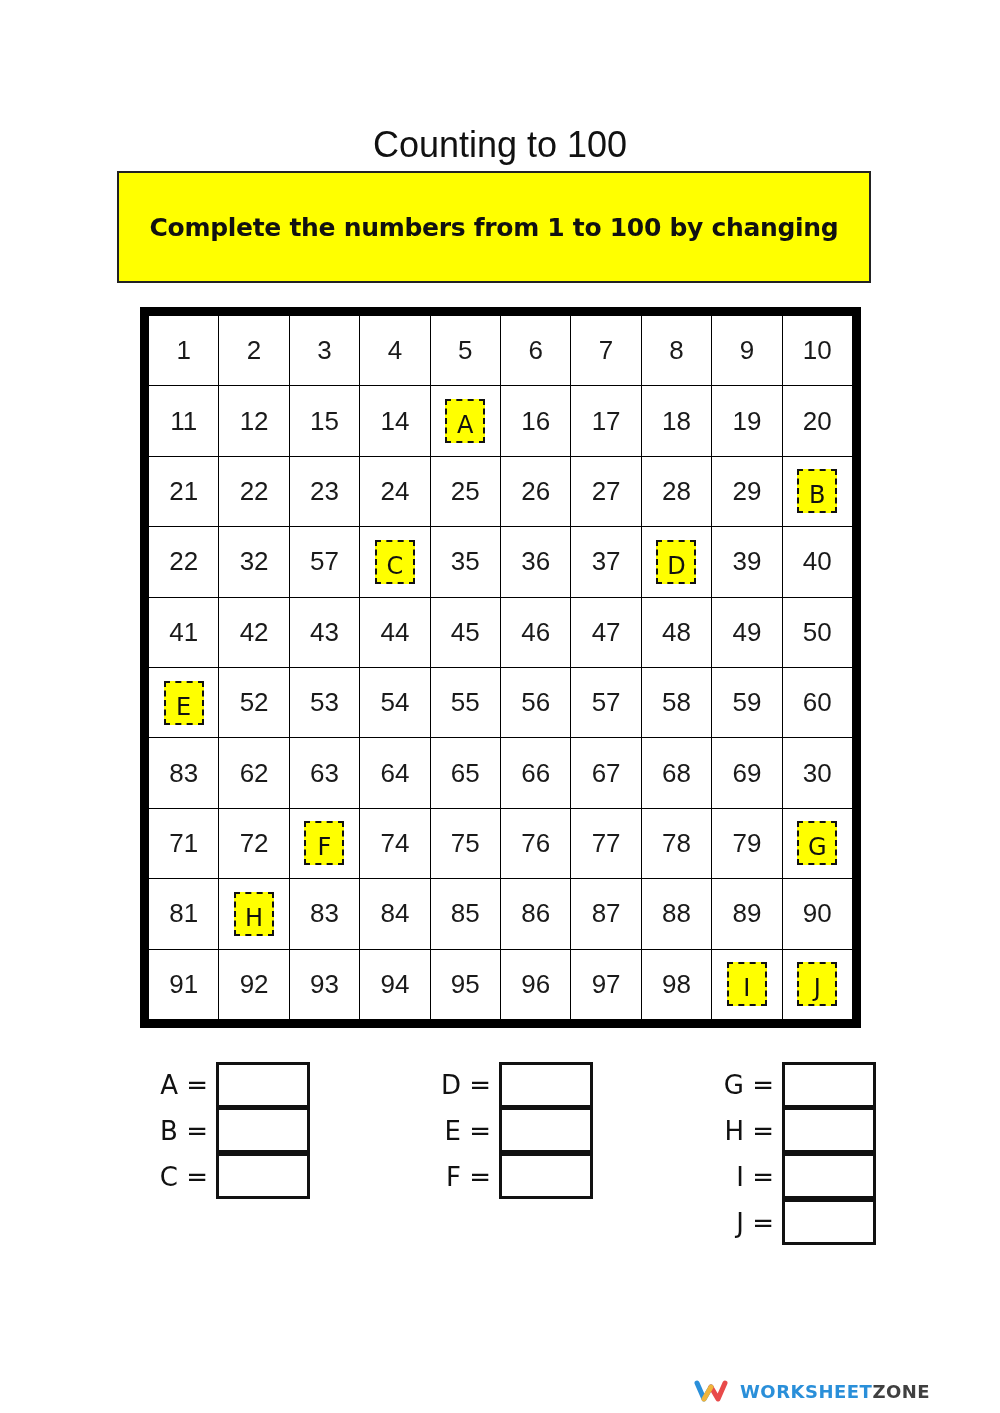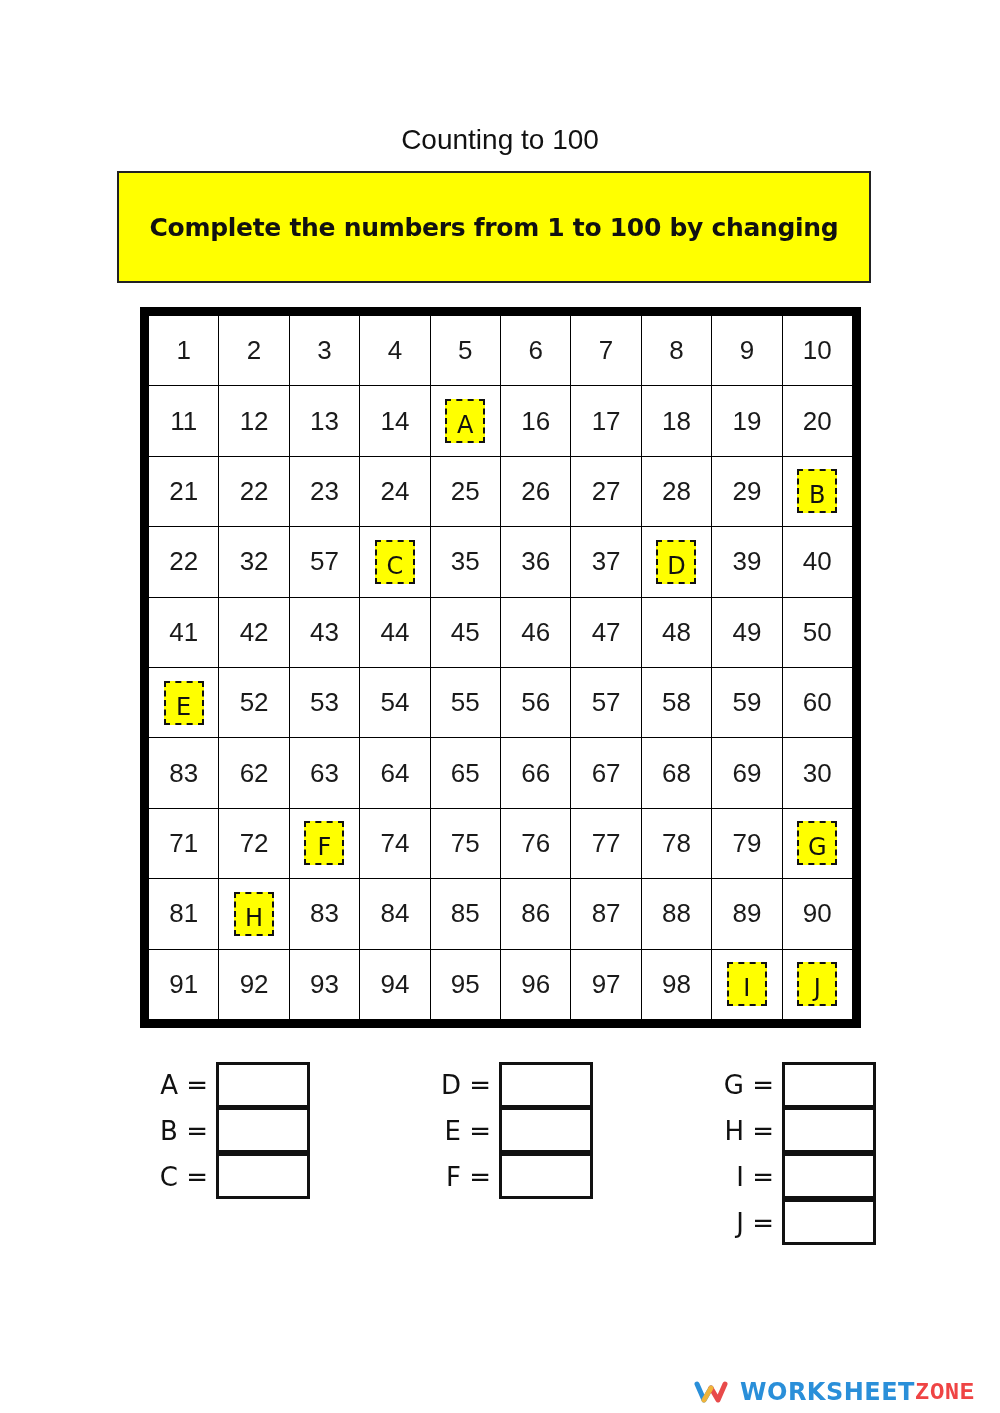--- a/index.html
+++ b/index.html
@@ -1,31 +1,31 @@
 <!DOCTYPE html>
 <html><head>
 <meta charset="utf-8">
 <style>
   html, body { margin:0; padding:0; background:#ffffff; }
   body { width:1000px; height:1413px; position:relative; overflow:hidden; font-family:"DejaVu Sans", sans-serif; }
-  .title { position:absolute; left:0; width:1000px; top:124px; text-align:center; font-family:"Liberation Sans", sans-serif; font-size:28px; color:#111; }
+  .title { position:absolute; left:0; width:1000px; top:124px; text-align:center; font-family:"Liberation Sans", sans-serif; font-size:36px; color:#111; }
   .instr { position:absolute; left:117px; top:171px; width:754px; height:112px; background:#ffff00; border:2px solid #222; box-sizing:border-box; display:flex; flex-direction:column; align-items:center; justify-content:center; font-family:"DejaVu Sans", sans-serif; font-weight:bold; font-size:25px; color:#111; line-height:43px; letter-spacing:-0.3px; }
   .grid-wrap { position:absolute; left:140px; top:307px; width:721px; height:721px; background:#000; box-sizing:border-box; padding:9px; }
   .grid { display:grid; grid-template-columns:repeat(10, 1fr); grid-template-rows:repeat(10, 1fr); width:100%; height:100%; background:#000; gap:1px; }
   .cell { background:#fff; display:flex; align-items:center; justify-content:center; font-family:"Liberation Sans", sans-serif; font-size:26px; color:#1a1a1a; position:relative; }
   .cell .missing { width:40px; height:44px; background:#ffff00; border:2px dashed #111; box-sizing:border-box; display:flex; align-items:flex-end; justify-content:center; font-family:"DejaVu Sans", sans-serif; font-size:24px; padding-bottom:2px; color:#111; }
   .answers { position:absolute; top:1062px; }
   .ans-row { display:flex; align-items:center; height:46px; }
   .ans-label { width:56px; text-align:right; padding-right:8px; font-family:"DejaVu Sans", sans-serif; font-size:26px; color:#111; }
   .ans-box { width:94px; height:46px; border:3px solid #111; box-sizing:border-box; margin-top:-3px; background:#fff; }
   .ans-row:first-child .ans-box { margin-top:0; }
-  .logo { position:absolute; left:694px; top:1378px; display:flex; align-items:center; font-family:"DejaVu Sans", sans-serif; font-weight:bold; font-size:24px; letter-spacing:0.5px; }
+  .logo { position:absolute; left:694px; top:1378px; display:flex; align-items:center; font-family:"DejaVu Sans", sans-serif; font-weight:bold; font-size:18px; letter-spacing:0.5px; }
   .logo-w { width:34px; height:26px; margin-right:12px; }
   .logo .blue { color:#2a8fd9; }
-  .logo .orange { color:#ef4444;font-family:Liberation Mono, monospace; }
+  .logo .orange { color:#404040; }
 </style>
 </head>
 <body>
 
 <div class="title">Counting to 100</div>
 
 <div class="instr">
   <div>Complete the numbers from 1 to 100 by changing</div>
 </div>
 
@@ -36,21 +36,21 @@
       <div class="cell">3</div>
       <div class="cell">4</div>
       <div class="cell">5</div>
       <div class="cell">6</div>
       <div class="cell">7</div>
       <div class="cell">8</div>
       <div class="cell">9</div>
       <div class="cell">10</div>
       <div class="cell">11</div>
       <div class="cell">12</div>
-      <div class="cell">13</div>
+      <div class="cell">15</div>
       <div class="cell">14</div>
       <div class="cell">
         <div class="missing">A</div>
       </div>
       <div class="cell">16</div>
       <div class="cell">17</div>
       <div class="cell">18</div>
       <div class="cell">19</div>
       <div class="cell">20</div>
       <div class="cell">21</div>

